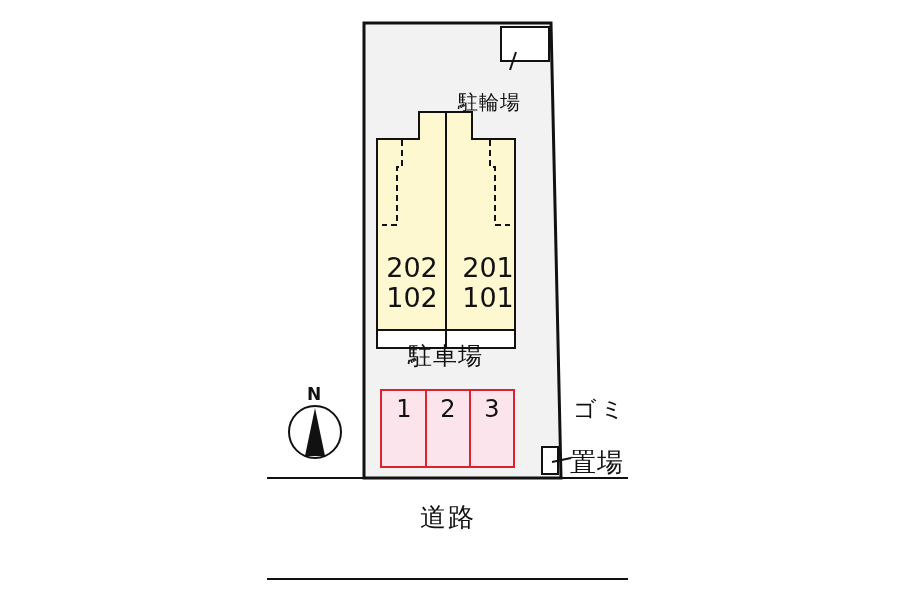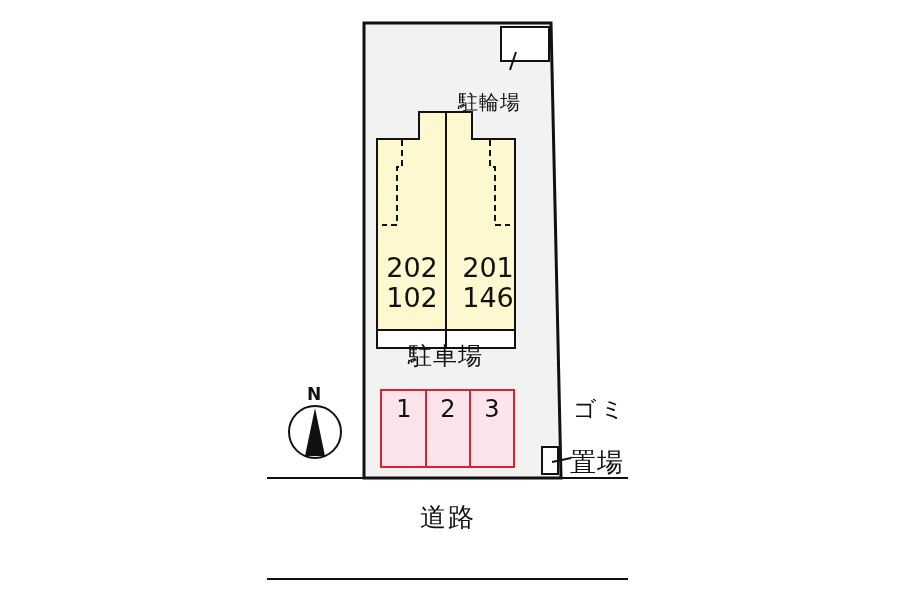--- a/index.html
+++ b/index.html
@@ -50,21 +50,21 @@
 </svg>
 
 <span class="lbl lbl-bike">駐輪場</span>
 
 <div class="lbl lbl-room" style="left:380px; top:253px;">
   <div>202</div>
   <div>102</div>
 </div>
 <div class="lbl lbl-room" style="left:448px; top:253px;margin-left:8px;">
   <div>201</div>
-  <div>146</div>
+  <div>101</div>
 </div>
 
 <span class="lbl lbl-parking">駐車場</span>
 <span class="lbl lbl-slot" style="left:382px;">1</span>
 <span class="lbl lbl-slot" style="left:426px;">2</span>
 <span class="lbl lbl-slot" style="left:470px;">3</span>
 
 <span class="lbl lbl-gomi1">ゴミ</span>
 <span class="lbl lbl-gomi2">置場</span>
 

